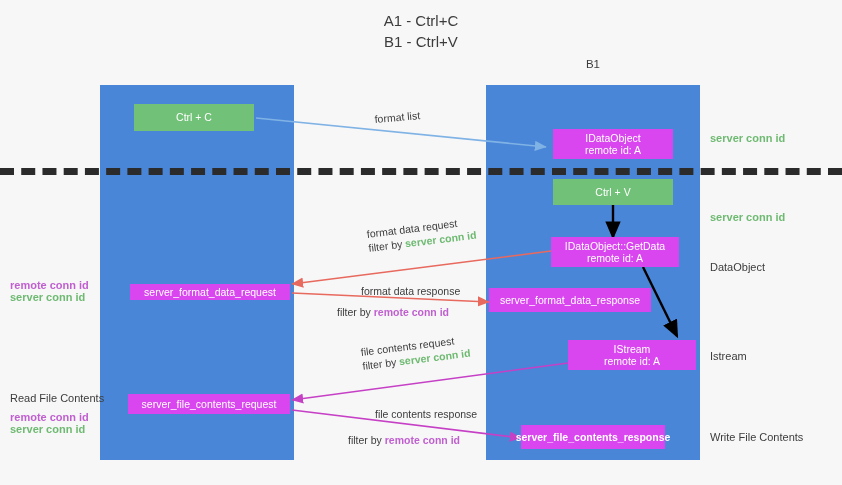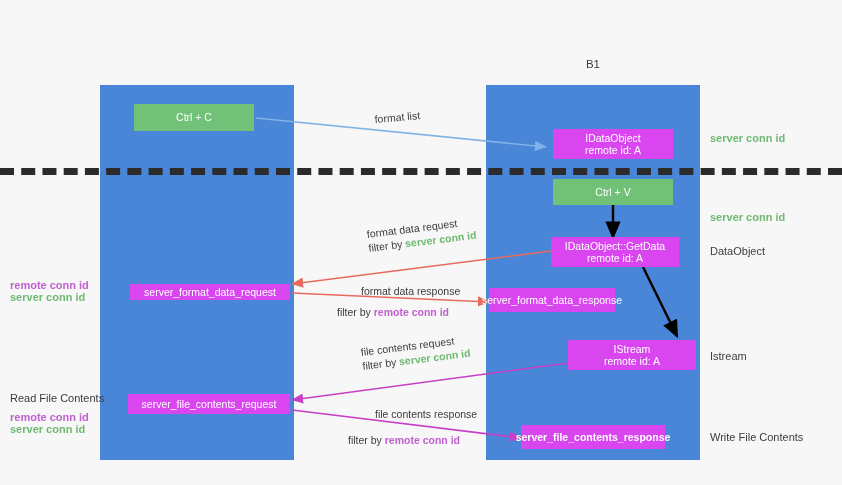--- a/index.html
+++ b/index.html
@@ -58,20 +58,24 @@
   .dashline{
     position:absolute;left:0;top:168px;width:842px;height:0;
     border-top:7px dashed #2b2b2b;
   }
 </style>
 </head>
 <body>
 
 <div id="stage">
 
+  <div class="title">
+    <span>A1 - Ctrl+C</span>
+    <span>B1 - Ctrl+V</span>
+  </div>
 
   <div class="lane-head" style="left:486px;top:58px;width:214px;">
     <span class="l1">B1</span>
   </div>
 
   <div class="lane lane-a"></div>
   <div class="lane lane-b"></div>
 
   <svg class="layer" width="842" height="485">
     <defs>
@@ -121,42 +125,42 @@
 
   <div class="box orange" style="left:551px;top:237px;width:128px;height:30px;">
     <span class="ln">IDataObject::GetData</span>
     <span class="ln">remote id: A</span>
   </div>
 
   <div class="box orange" style="left:130px;top:276px;width:160px;height:16px;margin-top:8px;">
     <span class="ln">server_format_data_request</span>
   </div>
 
-  <div class="box orange" style="left:489px;top:288px;width:126px;height:24px;">
+  <div class="box orange" style="left:489px;top:288px;width:162px;height:24px;">
     <span class="ln">server_format_data_response</span>
   </div>
 
   <div class="box orange" style="left:568px;top:340px;width:128px;height:30px;">
     <span class="ln">IStream</span>
     <span class="ln">remote id: A</span>
   </div>
 
   <div class="box orange" style="left:128px;top:394px;width:162px;height:20px;">
     <span class="ln">server_file_contents_request</span>
   </div>
 
   <div class="box orange" style="left:521px;top:425px;width:144px;height:24px;font-weight:bold;">
     <span class="ln">server_file_contents_response</span>
   </div>
 
   <div class="side green" style="left:710px;top:132px;">server conn id</div>
 
   <div class="side green" style="left:710px;top:211px;">server conn id</div>
 
-  <div class="side" style="left:710px;top:245px;">DataObject</div>
+  <div class="side" style="left:710px;top:261px;">DataObject</div>
 
   <div class="side" style="left:710px;top:350px;">Istream</div>
 
   <div class="side" style="left:710px;top:431px;">Write File Contents</div>
 
   <div class="side magenta" style="left:10px;top:279px;">remote conn id</div>
   <div class="side green" style="left:10px;top:291px;">server conn id</div>
 
   <div class="side" style="left:10px;top:392px;">Read File Contents</div>
   <div class="side magenta" style="left:10px;top:411px;">remote conn id</div>

